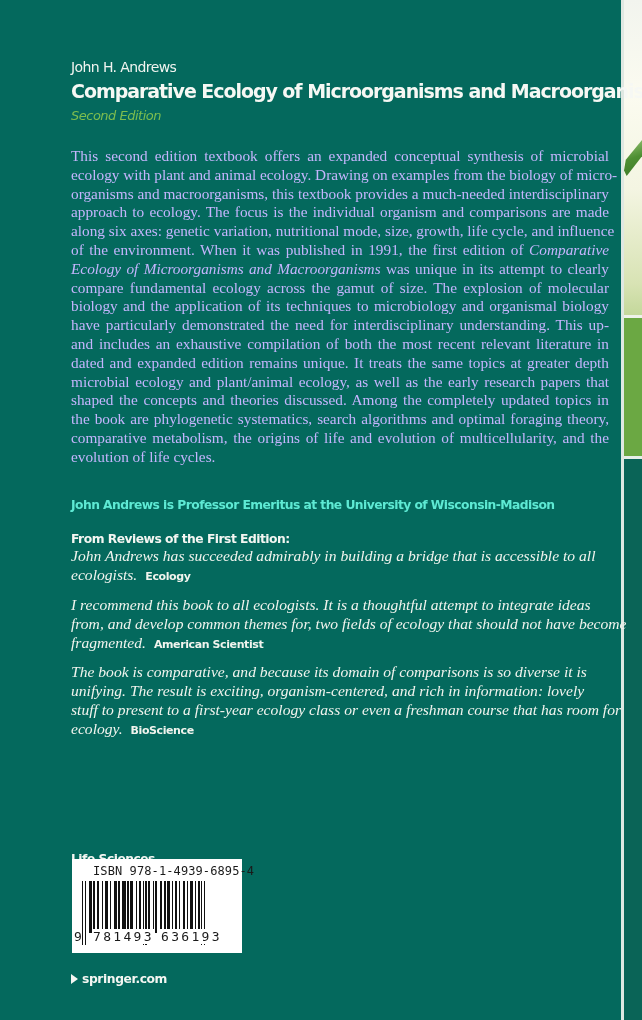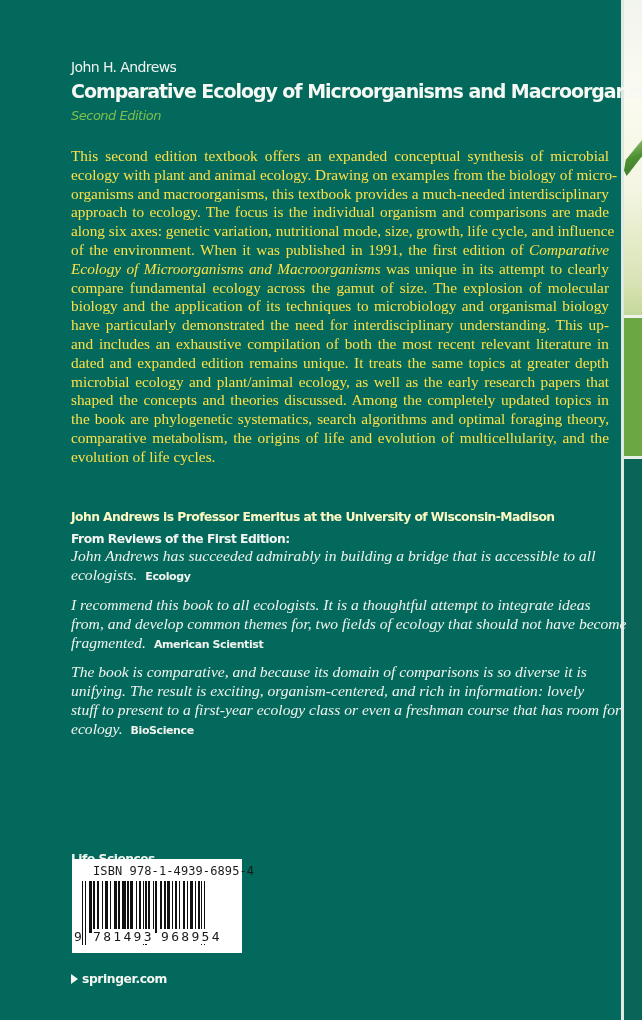--- a/index.html
+++ b/index.html
@@ -24,26 +24,26 @@
     .strip-gap2 { position: absolute; left: 624px; top: 456px; width: 18px; height: 3px; background: #e6eee8; }
     .strip-teal { position: absolute; left: 624px; top: 459px; width: 18px; height: 561px; background: #0a6457; }
 
     .sans { font-family: "DejaVu Sans", "Liberation Sans", sans-serif; margin-top: 14px; }
     .serif { font-family: "Liberation Serif", "DejaVu Serif", serif; }
 
     .author { position: absolute; left: 71px; top: 45px; font-size: 14px; letter-spacing: -0.6px; color: #f1f4f0; }
     .title { position: absolute; left: 71px; top: 66px; font-size: 19px; font-weight: bold; letter-spacing: -1.05px; color: #f6f8f4; white-space: nowrap; }
     .edition { position: absolute; left: 71px; top: 94px; font-size: 13px; font-style: italic; letter-spacing: -0.5px; color: #7dbd4f; }
 
-    .desc { position: absolute; left: 71px; top: 147px; width: 545px; font-size: 15.3px; line-height: 18.8px; color: #fde047; }
+    .desc { position: absolute; left: 71px; top: 147px; width: 545px; font-size: 15.3px; line-height: 18.8px; color: #c4b5fd; }
     .desc .line { display: block; white-space: nowrap; text-align: justify; text-align-last: justify; width: 538px; }
     .desc .line.last { text-align-last: left; }
     .desc .ital { font-style: italic; }
 
-    .bio { position: absolute; left: 71px; top: 496px; font-size: 12.3px; font-weight: bold; letter-spacing: -0.55px; color: #fef9c3; white-space: nowrap; }
+    .bio { position: absolute; left: 71px; top: 484px; font-size: 12.3px; font-weight: bold; letter-spacing: -0.55px; color: #5eead4; white-space: nowrap; }
     .reviews-h { position: absolute; left: 71px; top: 518px; font-size: 12.3px; font-weight: bold; letter-spacing: -0.5px; color: #f4f6f2; }
 
     .review { position: absolute; left: 71px; width: 545px; font-size: 15.6px; line-height: 19px; font-style: italic; color: #f1f4ee; }
     .review .line { display: block; white-space: nowrap; }
     .review .src { font-style: normal; font-weight: bold; font-size: 11px; letter-spacing: -0.4px; margin-left: 8px; }
     .r1 { top: 546px; }
     .r2 { top: 595px; }
     .r3 { top: 662px; }
 
     .subject { position: absolute; left: 71px; top: 838px; font-size: 12.3px; font-weight: bold; letter-spacing: -0.5px; color: #f4f6f2; }
@@ -185,19 +185,19 @@
     <div class="bar" style="width:1.4px"></div>
       <div class="bar gap" style="width:2px"></div>
     <div class="bar" style="width:1.4px"></div>
       <div class="bar gap" style="width:1.4px"></div>
     <div class="bar long" style="width:1.4px"></div>
       <div class="bar gap" style="width:1.4px"></div>
     <div class="bar long" style="width:1.4px"></div>
   </div>
   <div class="digits d-first">9</div>
   <div class="digits d-left">781493</div>
-  <div class="digits d-right">968954</div>
+  <div class="digits d-right">636193</div>
 </div>
 
 <div class="link sans">
   <span class="triangle"></span>
   <span>springer.com</span>
 </div>
 
 </body></html>

